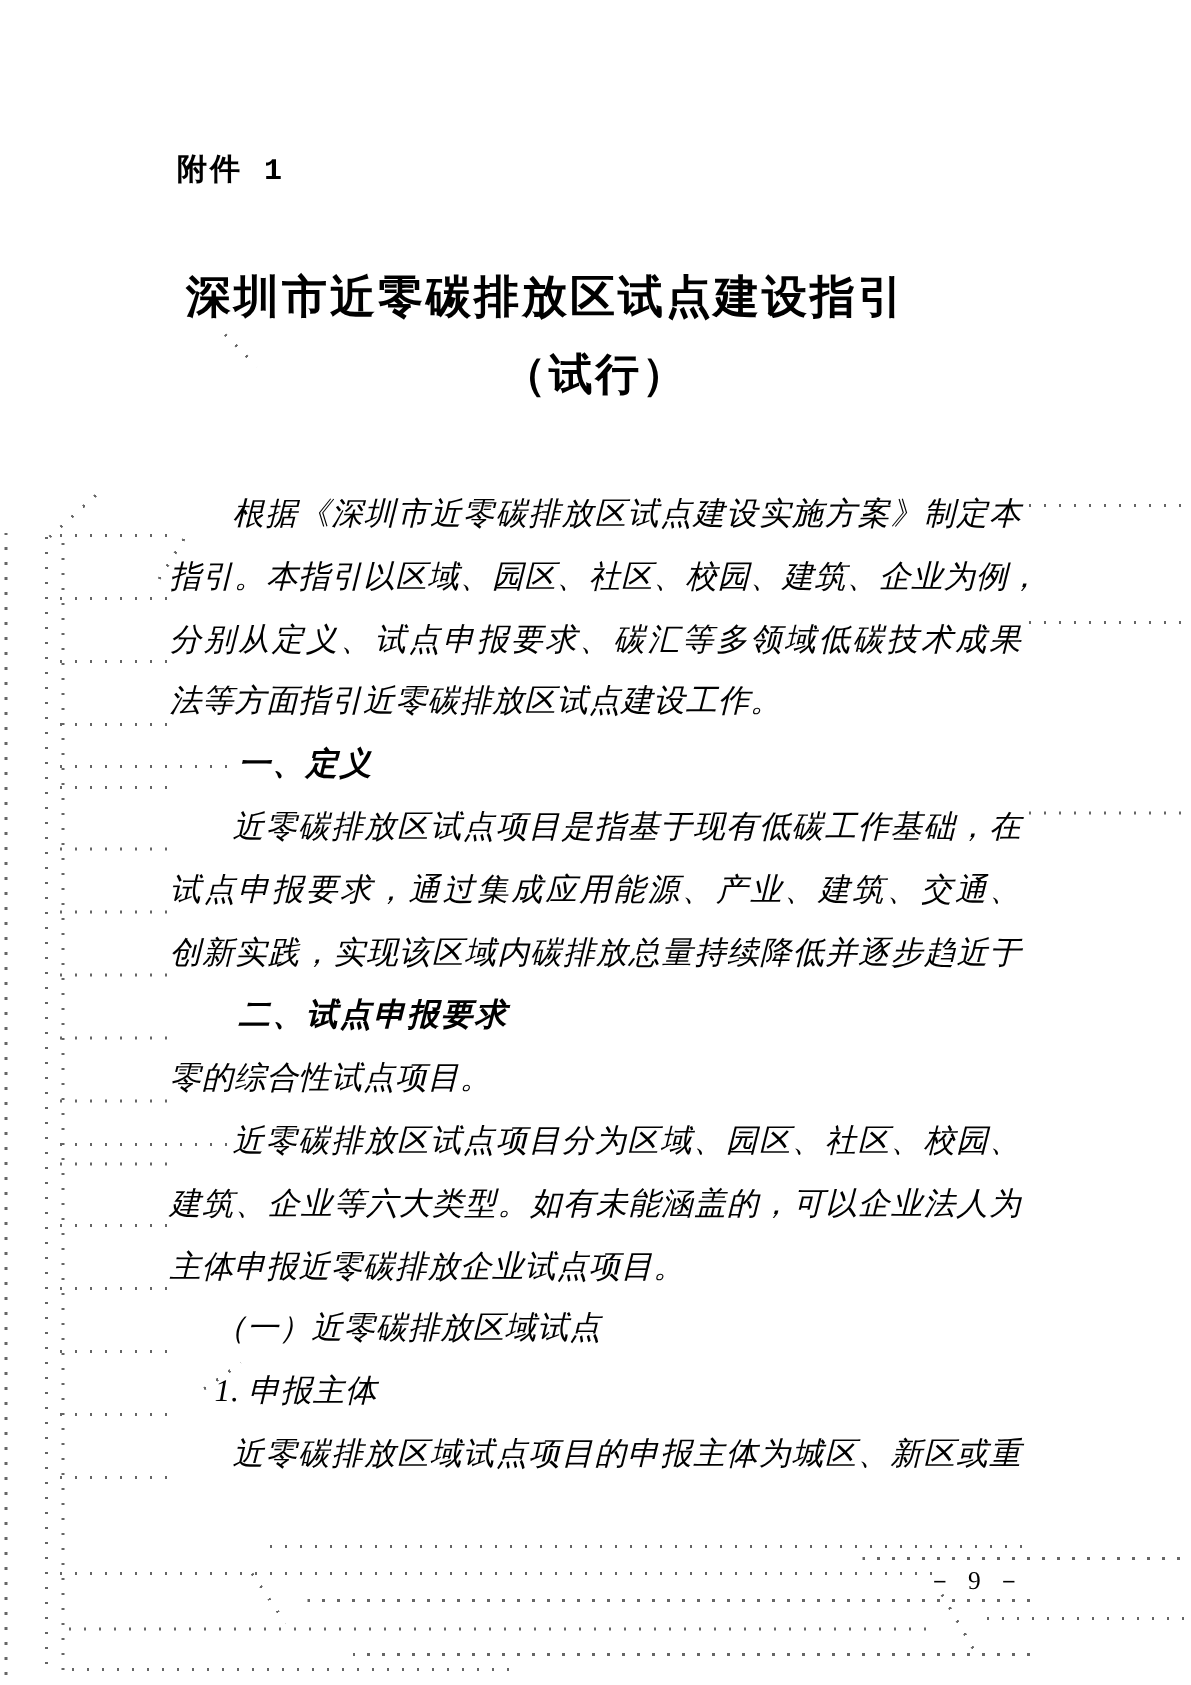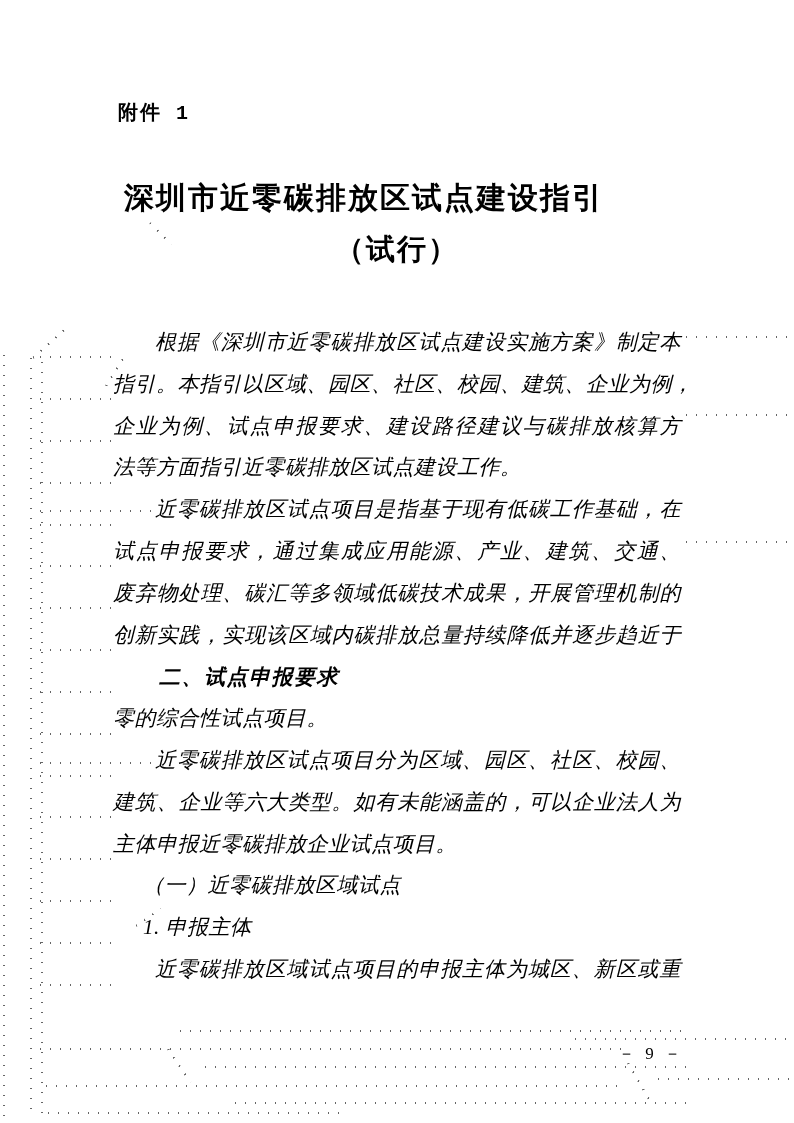--- a/index.html
+++ b/index.html
@@ -113,25 +113,25 @@
   </div>
 
   <div class="attachment">附件 1</div>
 
   <div class="title">深圳市近零碳排放区试点建设指引</div>
   <div class="subtitle">（试行）</div>
 
   <div class="body-block">
     <div class="line fill indent">根据《深圳市近零碳排放区试点建设实施方案》制定本</div>
     <div class="line fill">指引。本指引以区域、园区、社区、校园、建筑、企业为例，</div>
-    <div class="line fill">企业为例、试点申报要求、建设路径建议与碳排放核算方</div>
+    <div class="line fill">分别从定义、试点申报要求、碳汇等多领域低碳技术成果</div>
     <div class="line">法等方面指引近零碳排放区试点建设工作。</div>
+    <div class="line h1">一、定义</div>
     <div class="line fill indent">近零碳排放区试点项目是指基于现有低碳工作基础，在</div>
     <div class="line fill">试点申报要求，通过集成应用能源、产业、建筑、交通、</div>
-    <div class="line fill">废弃物处理、碳汇等多领域低碳技术成果，开展管理机制的</div>
     <div class="line fill">创新实践，实现该区域内碳排放总量持续降低并逐步趋近于</div>
     <div class="line h1">二、试点申报要求</div>
     <div class="line">零的综合性试点项目。</div>
     <div class="line fill indent">近零碳排放区试点项目分为区域、园区、社区、校园、</div>
     <div class="line fill">建筑、企业等六大类型。如有未能涵盖的，可以企业法人为</div>
     <div class="line">主体申报近零碳排放企业试点项目。</div>
     <div class="line sub">（一）近零碳排放区域试点</div>
     <div class="line num">1. 申报主体</div>
     <div class="line fill indent">近零碳排放区域试点项目的申报主体为城区、新区或重</div>
   </div>

